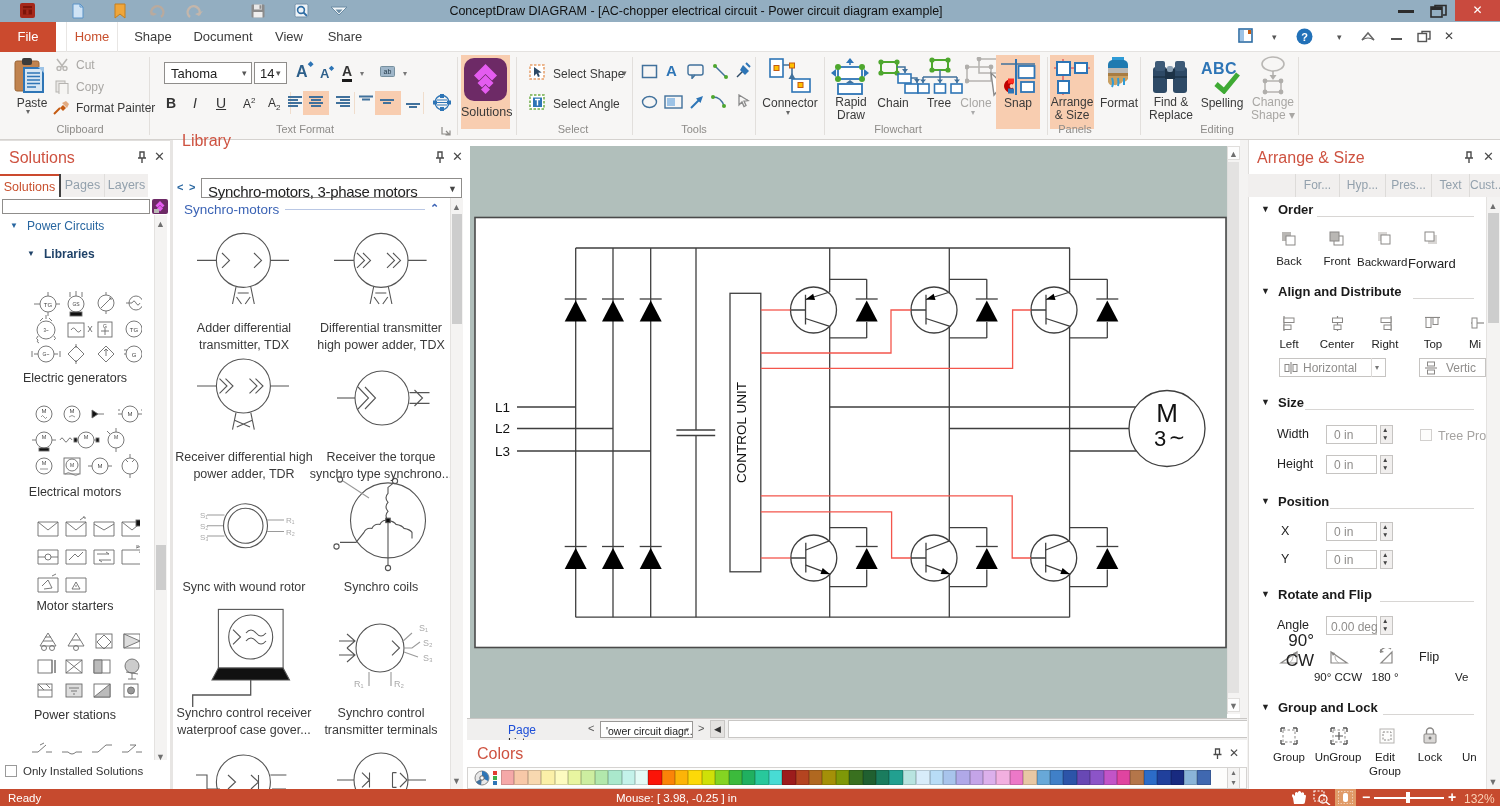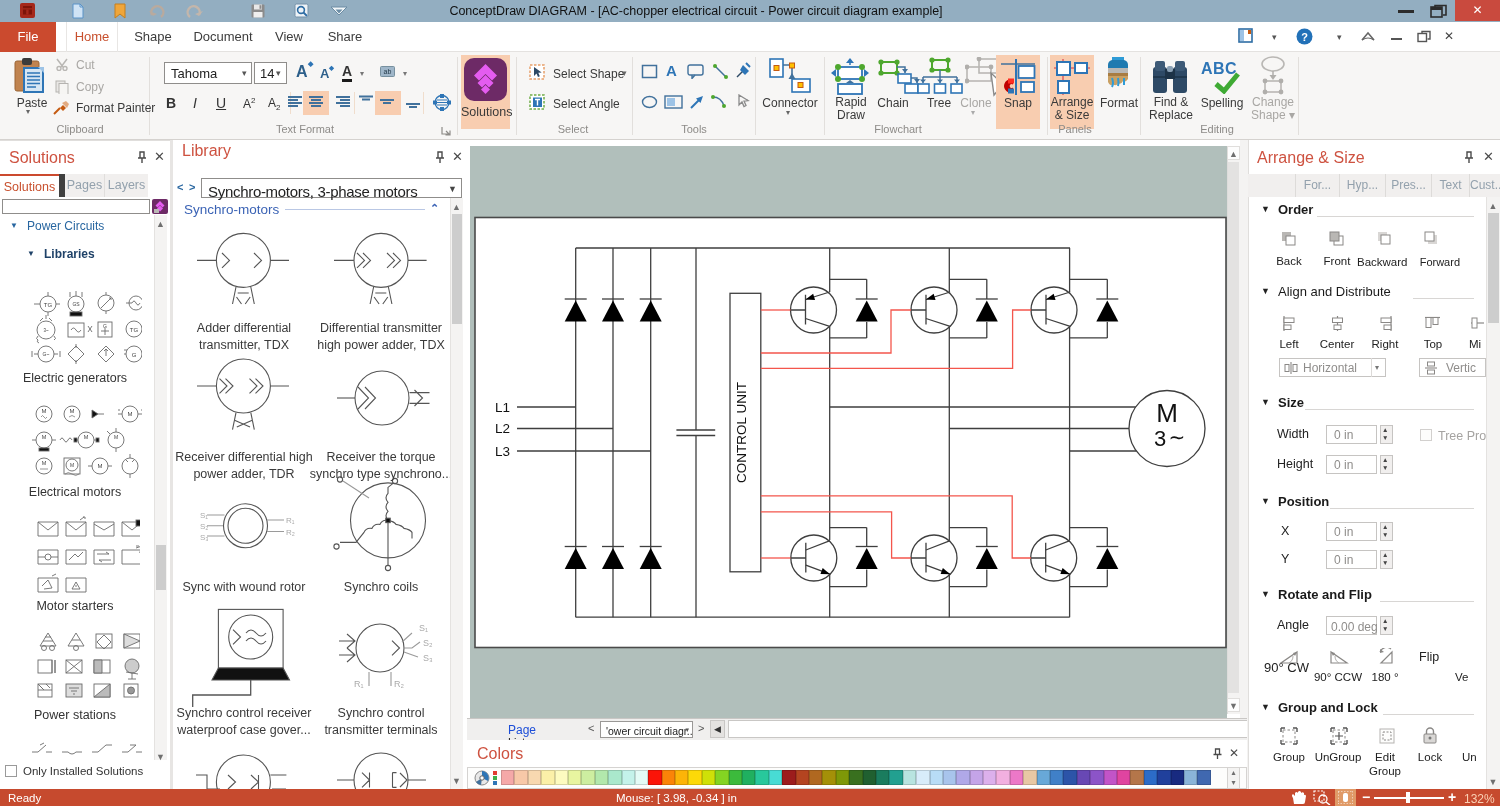--- a/index.html
+++ b/index.html
@@ -392,21 +392,21 @@
 <div class="abs glabel" style="left:1180px;top:123px;width:74px">Editing</div>
 
 <div class="abs" style="left:0;top:140px;width:170px;height:650px;background:#fff;border-top:1px solid #e0dedc"></div>
 <div class="abs phead" style="left:9px;top:149px">Solutions</div>
 <svg class="abs" style="left:136px;top:151px" width="12" height="13">
     <path d="M4 1 h4 v6 h-4z M2 7 h8 M6 7 v5" fill="none" stroke="#4a4a4a" stroke-width="1.4"></path>
   </svg>
 <div class="abs" style="left:154px;top:149px;font-size:13px;color:#4a4a4a">✕</div>
 <div class="abs" style="left:0px;top:174px;width:148px;height:23px;background:#f1efee"></div>
 <div class="abs ptab-act" style="left:0px;top:174px;width:59px;height:23px;font-size:12.5px;text-align:center;line-height:22px">Solutions</div>
-<div class="abs ptab" style="left:59px;top:174px;width:45px;height:23px;font-size:12.5px;text-align:center;line-height:22px;border-left:6px solid #404040">Pages</div>
+<div class="abs ptab" style="left:59px;top:174px;width:45px;height:23px;font-size:12.5px;text-align:center;line-height:22px;border-left:2px solid #404040">Pages</div>
 <div class="abs ptab" style="left:104px;top:174px;width:44px;height:23px;font-size:12.5px;text-align:center;line-height:22px;border-left:1px solid #e0dedc">Layers</div>
 <div class="abs" style="left:2px;top:199px;width:148px;height:15px;background:#fff;border:1px solid #8f8d8b"></div>
 <svg class="abs" style="left:152px;top:199px" width="16" height="15">
     <rect width="16" height="15" rx="2" fill="#6d2a66"></rect>
     <g fill="#e45cf0">
       <path d="M8 2 L12.5 6.5 L10.5 8.5 L8 6 L5.5 8.5 L3.5 6.5z"></path>
       <path d="M8 6.5 L11 9.5 L8 12.5 L5 9.5z"></path>
     </g>
     <rect x="2" y="10" width="5" height="4" fill="#b9b7b4"></rect>
   </svg>
@@ -564,21 +564,21 @@
 <path d="M32 14 h6 q4 4 8 0 h6"></path>
 <path d="M62 14 h6 l8-7 h6"></path>
 <path d="M92 14 h6 l8-7 M100 7 l6 0 M106 14 h6"></path>
 </g>
   </svg>
 <div class="abs" style="left:5px;top:765px;width:12px;height:12px;background:#fff;border:1px solid #9a9a9a"></div>
 <div class="abs" style="left:23px;top:765px;font-size:11.5px;color:#333">Only Installed Solutions</div>
 
 <div class="abs" style="left:170px;top:140px;width:3px;height:650px;background:#e7e5e3"></div>
 <div class="abs" style="left:173px;top:140px;width:294px;height:650px;background:#fff"></div>
-<div class="abs phead" style="left:182px;top:142px">Library</div>
+<div class="abs phead" style="left:182px;top:132px">Library</div>
 <svg class="abs" style="left:434px;top:151px" width="12" height="13">
     <path d="M4 1 h4 v6 h-4z M2 7 h8 M6 7 v5" fill="none" stroke="#4a4a4a" stroke-width="1.4"></path>
   </svg>
 <div class="abs" style="left:452px;top:149px;font-size:13px;color:#4a4a4a">✕</div>
 <div class="abs" style="left:177px;top:181px;color:#2866a0;font-size:11px;font-weight:bold">&lt;</div>
 <div class="abs" style="left:189px;top:181px;color:#2866a0;font-size:11px;font-weight:bold">&gt;</div>
 <div class="abs" style="left:201px;top:178px;width:261px;height:20px;background:#fff;border:1px solid #8f8d8b"></div>
 <div class="abs" style="left:208px;top:183px;font-size:15px;color:#222;letter-spacing:-0.3px">Synchro-motors, 3-phase motors</div>
 <div class="abs" style="left:448px;top:184px;color:#444;font-size:9px">▼</div>
 <div class="abs sect-blue" style="left:184px;top:202px;font-size:13.5px">Synchro-motors</div>
@@ -850,24 +850,24 @@
     <rect x="1" y="1" width="9" height="9" fill="#d9d7d5"></rect>
     <rect x="4" y="4" width="9" height="9" fill="#fff" stroke="#8a8886"></rect>
   </svg>
 <svg class="abs" style="left:1424px;top:231px" width="16" height="16">
     <rect x="4" y="4" width="9" height="9" fill="#d9d7d5"></rect>
     <rect x="1" y="1" width="9" height="9" fill="#fff" stroke="#8a8886"></rect>
   </svg>
 <div class="abs" style="left:1264px;top:255px;width:50px;text-align:center;font-size:11.5px">Back</div>
 <div class="abs" style="left:1312px;top:255px;width:50px;text-align:center;font-size:11.5px">Front</div>
 <div class="abs" style="left:1357px;top:256px;width:58px;text-align:left;font-size:11.5px">Backward</div>
-<div class="abs" style="left:1408px;top:256px;width:52px;text-align:right;font-size:11px">Forward</div>
+<div class="abs" style="left:1408px;top:256px;width:52px;text-align:left;font-size:13px">Forward</div>
 
 <div class="abs" style="left:1261px;top:286px;font-size:9px;color:#222">▼</div>
-<div class="abs" style="left:1278px;top:284px;font-size:13px;font-weight:normal;color:#1a1a1a">Align and Distribute</div>
+<div class="abs" style="left:1278px;top:284px;font-size:13px;font-weight:bold;color:#1a1a1a">Align and Distribute</div>
 <div class="abs" style="left:1413px;top:298px;width:61px;height:1px;background:#d8d6d4"></div>
 <svg class="abs" style="left:1282px;top:315px" width="15" height="17">
     <path d="M2 1 v15" stroke="#8a8886" stroke-width="1.2"></path>
     <rect x="2" y="3" width="10" height="4.5" fill="#fff" stroke="#8a8886"></rect>
     <rect x="2" y="10" width="7" height="4.5" fill="#fff" stroke="#8a8886"></rect>
   </svg>
 <svg class="abs" style="left:1330px;top:315px" width="15" height="17">
     <path d="M7.5 1 v15" stroke="#8a8886" stroke-width="1.2"></path>
     <rect x="2.5" y="3" width="10" height="4.5" fill="#fff" stroke="#8a8886"></rect>
     <rect x="4" y="10" width="7" height="4.5" fill="#fff" stroke="#8a8886"></rect>
@@ -960,21 +960,21 @@
     <path d="M18 14 L2 14 L2 3z" fill="none" stroke="#8a8886" stroke-width="1.2"></path>
     <path d="M10 14 a8 8 0 0 1 -4 -7" fill="none" stroke="#b0aeac" stroke-width="1"></path>
     <path d="M2 3 l4 1 -2 3z" fill="#8a8886"></path>
   </svg>
 <svg class="abs" style="left:1377px;top:648px" width="18" height="17">
     <path d="M4 15 L15 15 L15 4z" fill="none" stroke="#8a8886" stroke-width="1.2"></path>
     <path d="M14 1 a7 7 0 0 0 -11 3" fill="none" stroke="#8a8886" stroke-width="1.1"></path>
     <path d="M3 1 l0 4 4-1z" fill="#8a8886"></path>
   </svg>
 <div class="abs" style="left:1419px;top:650px;font-size:12.5px">Flip</div>
-<div class="abs" style="left:1264px;top:660px;width:50px;text-align:left;font-size:13px">90° CW</div>
+<div class="abs" style="left:1264px;top:631px;width:50px;text-align:right;font-size:17px">90° CW</div>
 <div class="abs" style="left:1310px;top:671px;width:56px;text-align:center;font-size:11.5px">90° CCW</div>
 <div class="abs" style="left:1362px;top:671px;width:46px;text-align:center;font-size:11.5px">180 °</div>
 <div class="abs" style="left:1455px;top:671px;width:30px;font-size:11.5px">Ve</div>
 
 <div class="abs" style="left:1261px;top:702px;font-size:9px;color:#222">▼</div>
 <div class="abs" style="left:1278px;top:700px;font-size:13px;font-weight:bold;color:#1a1a1a">Group and Lock</div>
 <div class="abs" style="left:1383px;top:714px;width:91px;height:1px;background:#d8d6d4"></div>
 <svg class="abs" style="left:1280px;top:727px" width="18" height="18">
     <rect x="3" y="3" width="12" height="12" fill="none" stroke="#8a8886" stroke-dasharray="2.5 2"></rect>
     <path d="M1 1 l4 0 M1 1 l0 4 M17 1 l-4 0 M17 1 l0 4 M1 17 l4 0 M1 17 l0-4 M17 17 l-4 0 M17 17 l0-4" stroke="#555" stroke-width="1.4"></path>
@@ -1000,21 +1000,21 @@
 <div class="abs" style="left:1407px;top:751px;width:46px;text-align:center;font-size:11.5px">Lock</div>
 <div class="abs" style="left:1462px;top:751px;width:30px;font-size:11.5px">Un</div>
 
 <div class="abs sb-track" style="left:1486px;top:197px;width:14px;height:593px;border-left:1px solid #e4e2e0"></div>
 <div class="abs sb-arrow" style="left:1487px;top:201px;width:12px">▲</div>
 <div class="abs sb-thumb" style="left:1488px;top:213px;width:11px;height:110px"></div>
 <div class="abs sb-arrow" style="left:1487px;top:777px;width:12px">▼</div>
 
 <div class="abs" id="statusbar"></div>
 <div class="abs" style="left:8px;top:792px;font-size:11.5px;color:#fff">Ready</div>
-<div class="abs" style="left:616px;top:792px;font-size:11.5px;color:#fff">Mouse: [ 3.98, -0.34 ] in</div>
+<div class="abs" style="left:616px;top:792px;font-size:11.5px;color:#fff">Mouse: [ 3.98, -0.25 ] in</div>
 <svg class="abs" style="left:1290px;top:790px" width="17" height="15">
     <path d="M4 14 L3 8 q-2-3 0-4 l2 2 V3 q1.5-2 3 0 v-1 q1.5-2 3 0 v1 q1.5-1.5 3 0 v2 q1.5-1 2 1 l-1 6 q0 2-2 2z" fill="#fff"></path>
   </svg>
 <svg class="abs" style="left:1313px;top:790px" width="18" height="15">
     <rect x="1" y="1" width="10" height="10" fill="none" stroke="#fff" stroke-width="1.2" stroke-dasharray="2 1.5"></rect>
     <circle cx="10" cy="9" r="4" fill="none" stroke="#fff" stroke-width="1.3"></circle>
     <path d="M13 12 l4 3" stroke="#fff" stroke-width="1.5"></path>
   </svg>
 <div class="abs" style="left:1335px;top:789px;width:21px;height:17px;background:#e09a67"></div>
 <svg class="abs" style="left:1338px;top:791px" width="15" height="13">

